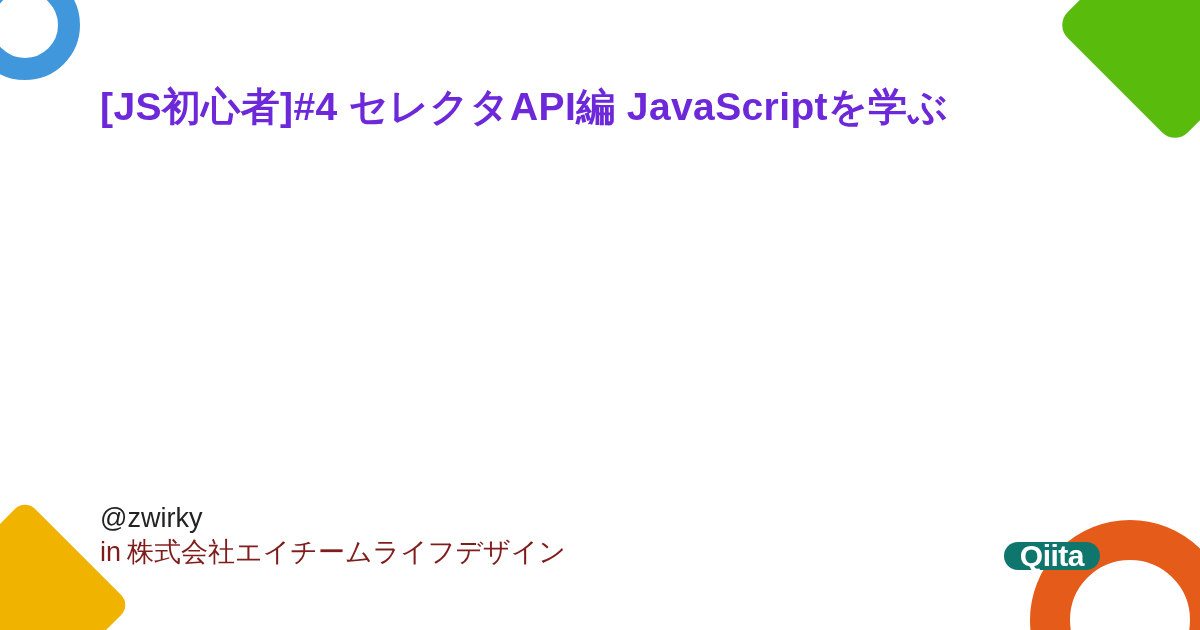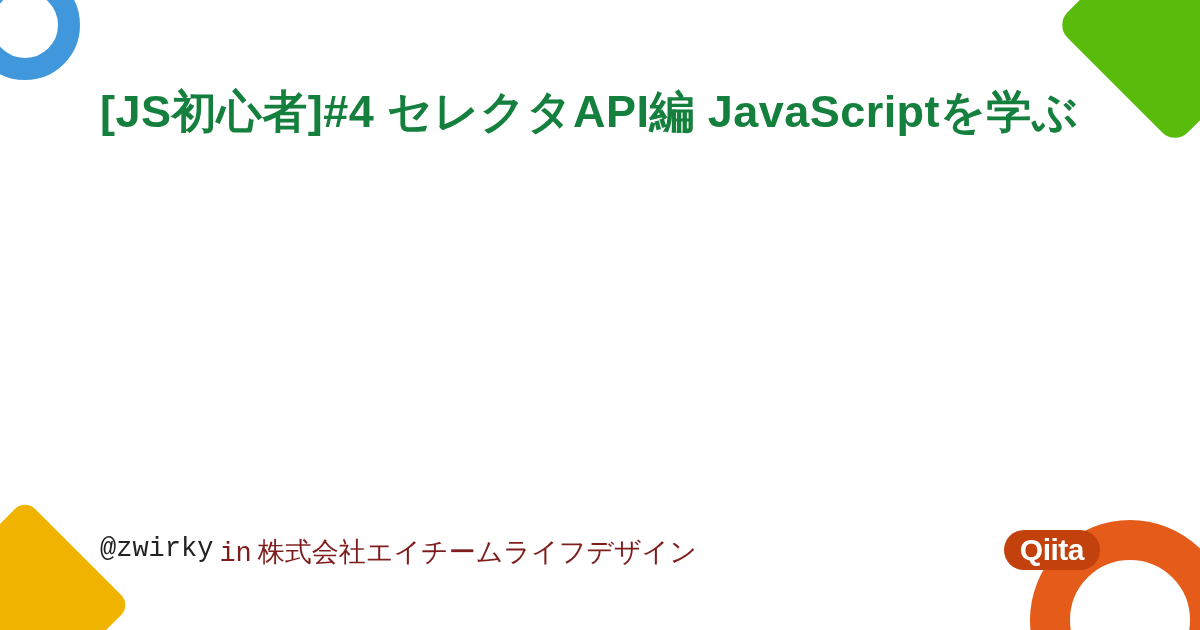--- a/index.html
+++ b/index.html
@@ -53,63 +53,61 @@
     }
     .content {
       position: absolute;
       top: 0; left: 0; right: 0; bottom: 0;
       padding: 78px 100px 60px 100px;
       display: flex;
       flex-direction: column;
       justify-content: space-between;
     }
     .title {
-      font-size: 45px;
+      font-size: 39px;
       font-weight: 700;
-      color: #15803d;
+      color: #6d28d9;
       line-height: 1.5;
       letter-spacing: 0.01em;
       white-space: pre-line;
     }
     .footer {
       display: flex;
       align-items: flex-end;
       justify-content: space-between;
     }
     .meta {
       display: flex;
-      flex-direction: row;
-      gap: 6px;
-      font-family: Liberation Mono, monospace;
+      flex-direction: column;
     }
     .author {
       font-size: 27px;
       font-weight: 400;
       color: #222;
     }
     .org-line {
       font-size: 27px;
       font-weight: 400;
       color: #7f1d1d;
     }
     .org-prefix {
       margin-right: 6px;
     }
     .qiita-logo {
       display: inline-flex;
       align-items: center;
-      background: #c2410c;
+      background: #0f766e;
       color: #fff;
       font-weight: 700;
       font-size: 30px;
       padding: 4px 16px 4px 16px;
       border-radius: 20px;
       letter-spacing: -0.5px;
       line-height: 1;
-      height: 40px;
+      height: 28px;
       font-family: -apple-system, sans-serif;
       margin-top: 9px;
     }
   </style>
 </head>
 <body>
 
 <div class="corner-deco corner-tl"></div>
 <div class="corner-deco corner-tr"></div>
 <div class="corner-deco corner-bl"></div>

